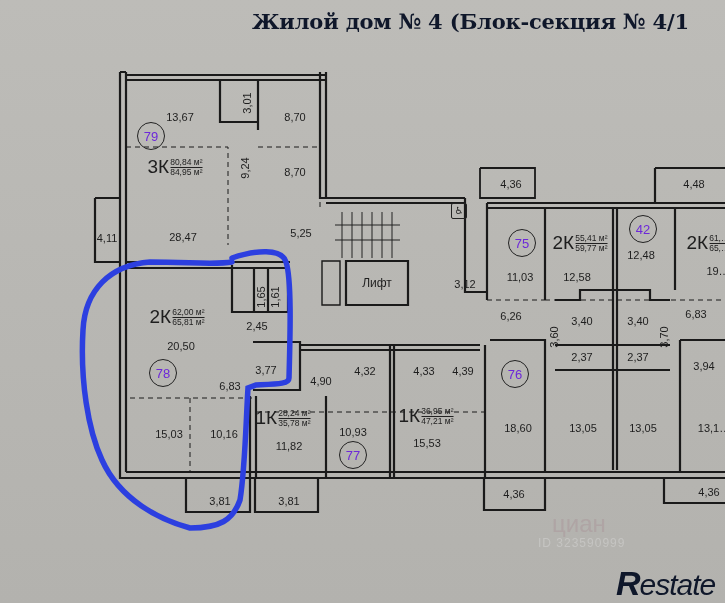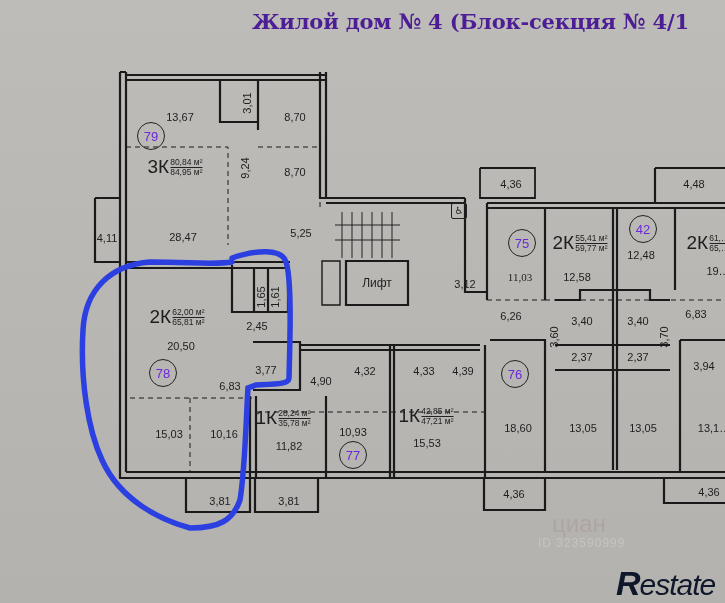--- a/index.html
+++ b/index.html
@@ -1,18 +1,18 @@
 <!DOCTYPE html>
 <html><head>
 <meta charset="utf-8">
 <style>
   html,body{margin:0;padding:0;}
   body{width:725px;height:603px;overflow:hidden;background:#b9b8b4;font-family:"DejaVu Sans",sans-serif;position:relative;}
   .paper{position:absolute;left:0;top:0;width:725px;height:603px;background:linear-gradient(180deg,#bdbcb8 0%,#b7b6b2 60%,#b3b2ae 100%);}
-  .title{position:absolute;left:252px;top:9px;font-family:"DejaVu Serif",serif;font-weight:bold;font-size:21px;color:#4c1d95;white-space:nowrap;letter-spacing:-0.2px;}
+  .title{position:absolute;left:252px;top:9px;font-family:"DejaVu Serif",serif;font-weight:bold;font-size:21px;color:#0f172a;white-space:nowrap;letter-spacing:-0.2px;}
   svg.plan{position:absolute;left:0;top:0;}
   .lbl{position:absolute;font-family:"Liberation Sans",sans-serif;font-size:11px;color:#1e1e1e;white-space:nowrap;transform:translate(-50%,-50%);}
   .lbl.v{transform:translate(-50%,-50%) rotate(-90deg);}
   .num{position:absolute;width:26px;height:26px;border:1.3px solid #222;border-radius:50%;font-family:"Liberation Sans",sans-serif;font-size:13px;color:#6d28d9;display:flex;align-items:center;justify-content:center;transform:translate(-50%,-50%);}
   .apt{position:absolute;display:flex;align-items:center;transform:translate(-50%,-50%);}
   .apt .k{font-family:"Liberation Sans",sans-serif;font-size:19px;color:#1e1e1e;margin-right:1px;}
   .apt .fr{display:flex;flex-direction:column;font-family:"Liberation Sans",sans-serif;font-size:8.5px;line-height:9px;color:#1e1e1e;}
   .apt .fr span:first-child{border-bottom:1px solid #222;}
   .lift{position:absolute;font-family:"Liberation Sans",sans-serif;font-size:12px;color:#1e1e1e;transform:translate(-50%,-50%);}
   .acc{position:absolute;width:14px;height:14px;border:1px solid #222;border-radius:2px;font-size:10px;line-height:14px;text-align:center;color:#222;transform:translate(-50%,-50%);}
@@ -134,42 +134,42 @@
 </div>
 <div class="lbl" style="left:321px;top:381px;">4,90</div>
 <div class="lbl" style="left:289px;top:446px;">11,82</div>
 <div class="lbl" style="left:353px;top:432px;">10,93</div>
 <div class="num" style="left:353px;top:455px;">77</div>
 <div class="lbl" style="left:289px;top:501px;">3,81</div>
 
 <div class="apt" style="left:426px;top:416px;">
   <span class="k">1К</span>
   <span class="fr">
-      <span>42,85 м²</span>
+      <span>36,95 м²</span>
       <span>47,21 м²</span>
     </span>
 </div>
 <div class="lbl" style="left:365px;top:371px;">4,32</div>
 <div class="lbl" style="left:424px;top:371px;">4,33</div>
 <div class="lbl" style="left:463px;top:371px;">4,39</div>
 <div class="lbl" style="left:427px;top:443px;">15,53</div>
 
 <div class="lift" style="left:377px;top:283px;">Лифт</div>
 <div class="lbl" style="left:465px;top:284px;">3,12</div>
 <div class="acc" style="left:459px;top:211px;">♿</div>
 
 <div class="num" style="left:522px;top:243px;">75</div>
 <div class="apt" style="left:580px;top:243px;">
   <span class="k">2К</span>
   <span class="fr">
       <span>55,41 м²</span>
       <span>59,77 м²</span>
     </span>
 </div>
-<div class="lbl" style="left:520px;top:277px;font-family:Liberation Serif, serif;">11,03</div>
+<div class="lbl" style="left:520px;top:277px;">11,03</div>
 <div class="lbl" style="left:577px;top:277px;text-align:center;">12,58</div>
 <div class="lbl" style="left:511px;top:316px;">6,26</div>
 <div class="lbl" style="left:582px;top:321px;">3,40</div>
 <div class="lbl" style="left:582px;top:357px;">2,37</div>
 <div class="lbl v" style="left:554px;top:337px;">3,60</div>
 <div class="lbl" style="left:511px;top:184px;">4,36</div>
 
 <div class="num" style="left:515px;top:374px;">76</div>
 <div class="lbl" style="left:518px;top:428px;">18,60</div>
 <div class="lbl" style="left:583px;top:428px;">13,05</div>

